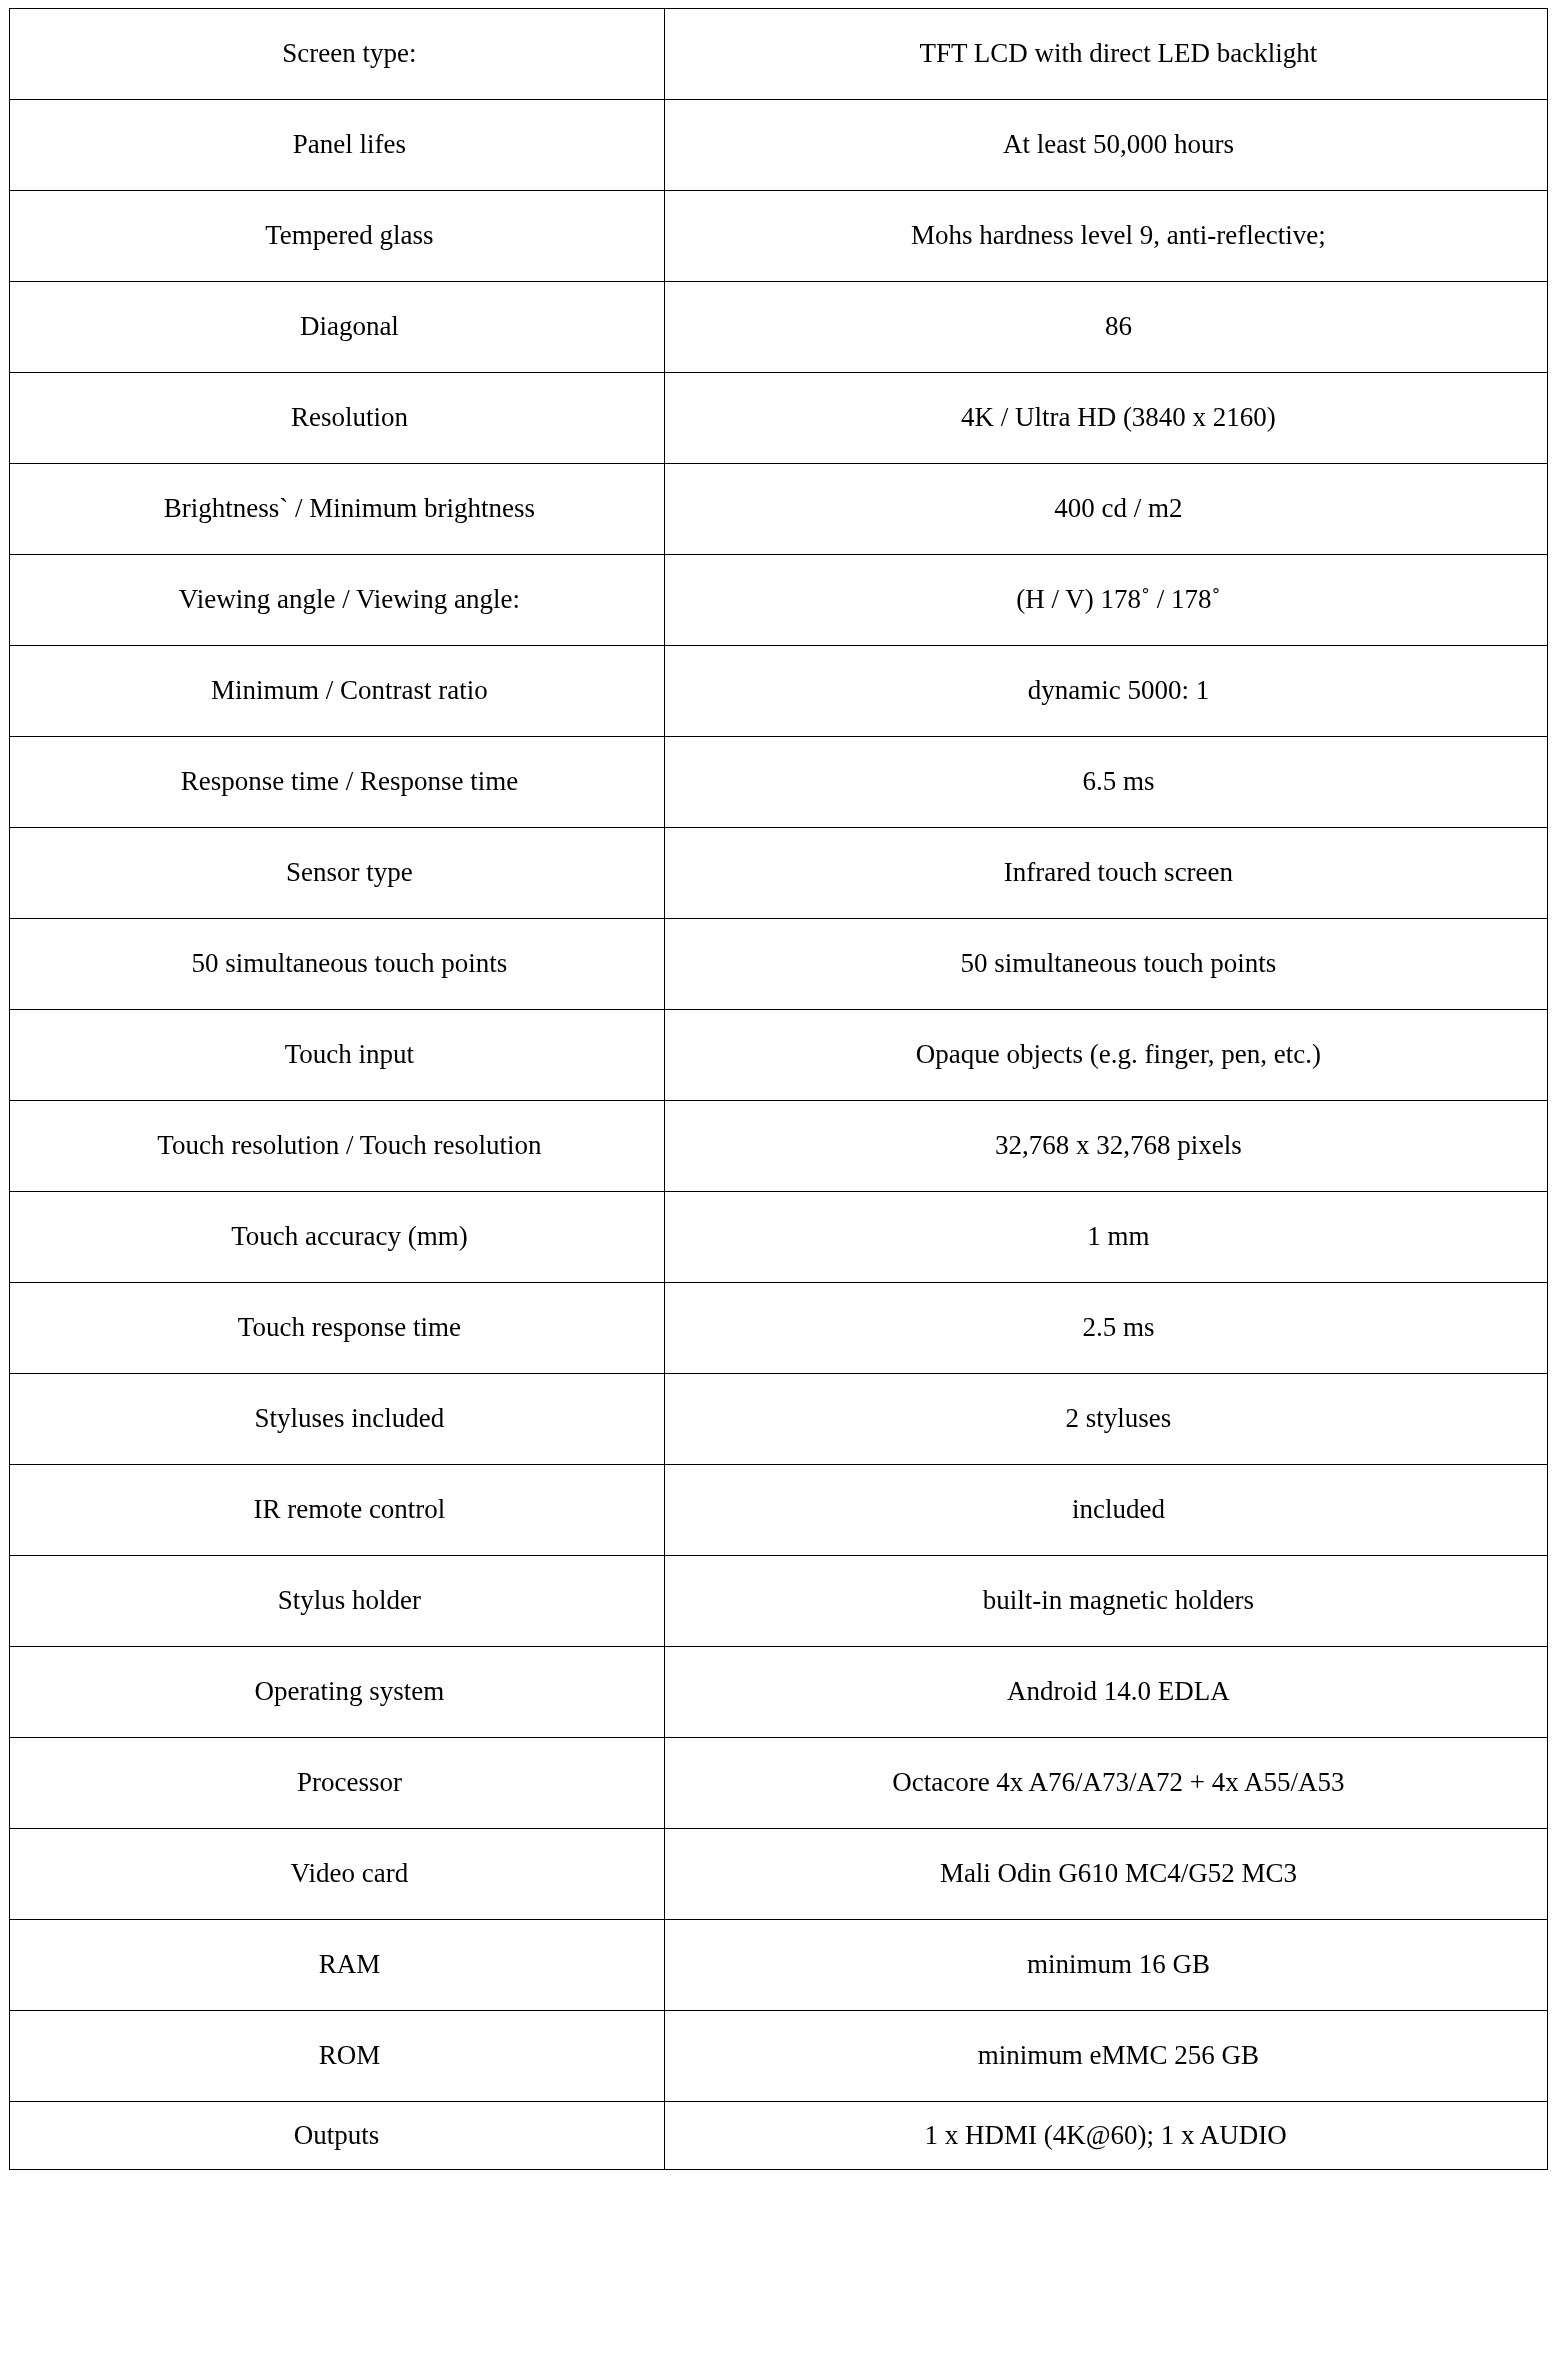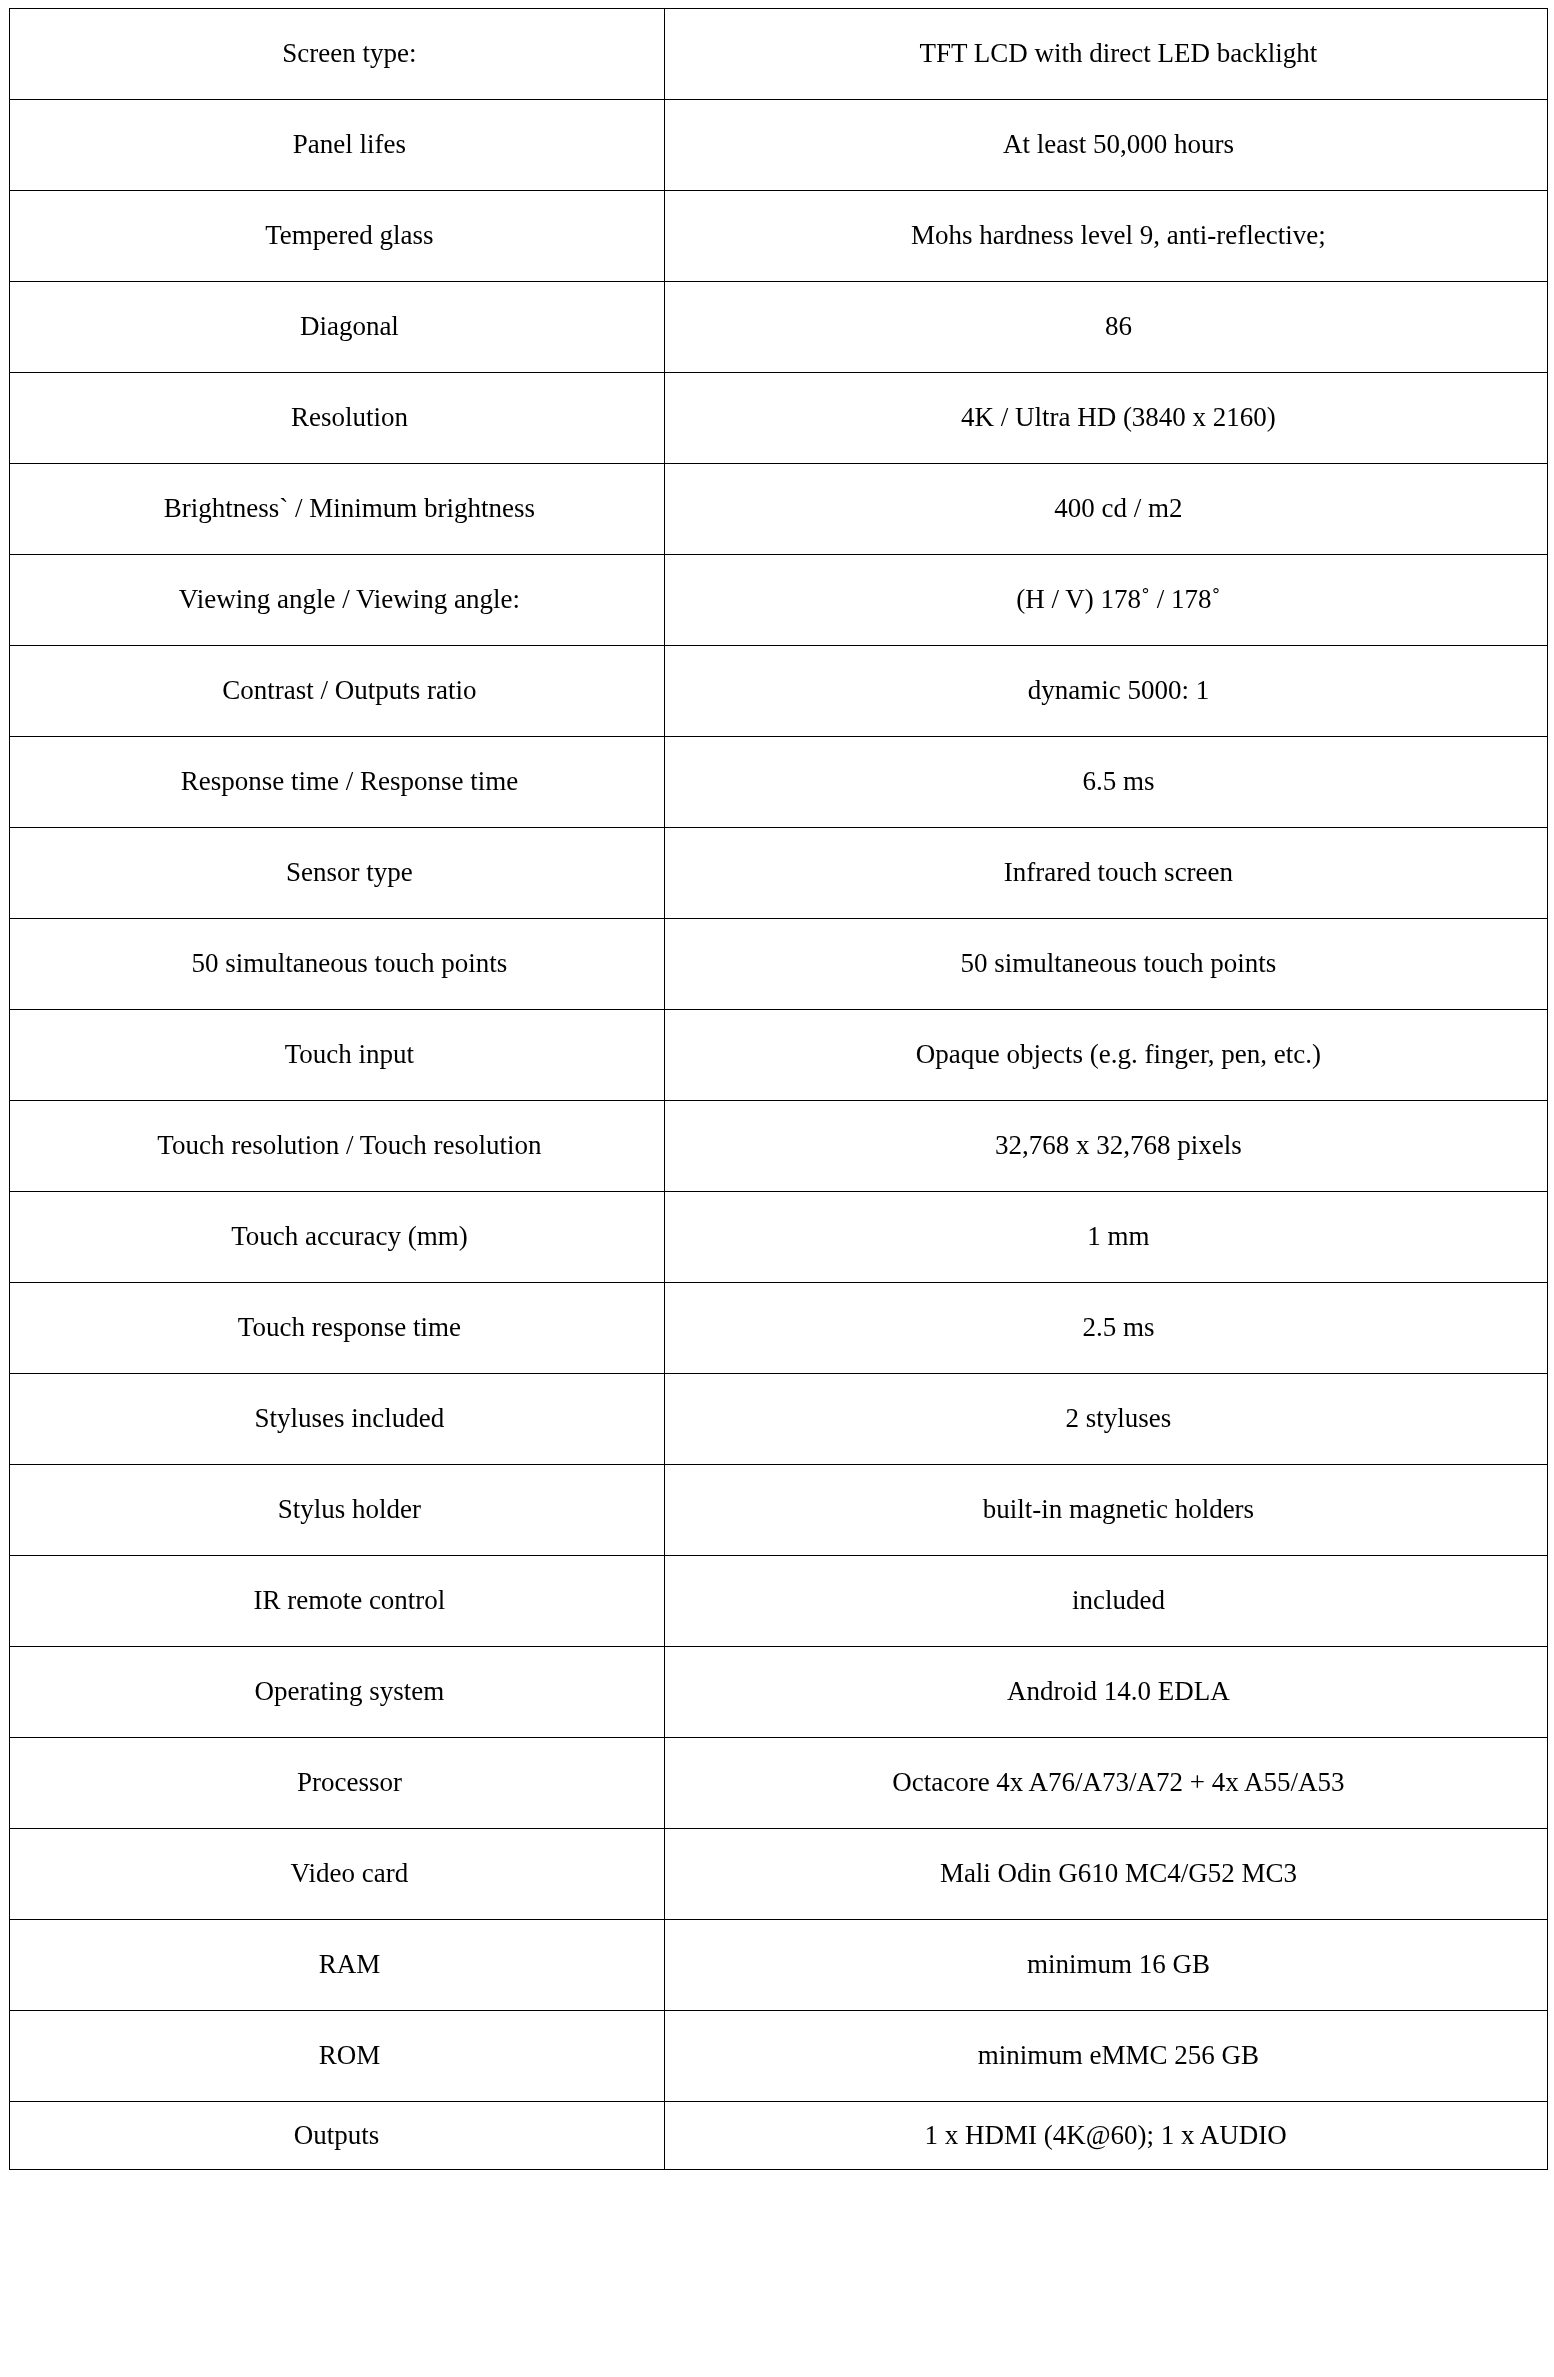--- a/index.html
+++ b/index.html
@@ -90,21 +90,21 @@
         </tr>
         <tr class="r-tall">
           <td class="cell-label">Brightness` / Minimum brightness</td>
           <td class="cell-value">400 cd / m2</td>
         </tr>
         <tr class="r-tall">
           <td class="cell-label">Viewing angle / Viewing angle:</td>
           <td class="cell-value">(H / V) 178˚ / 178˚</td>
         </tr>
         <tr class="r-tall">
-          <td class="cell-label">Contrast / Outputs ratio</td>
+          <td class="cell-label">Minimum / Contrast ratio</td>
           <td class="cell-value">dynamic 5000: 1</td>
         </tr>
         <tr class="r-tall">
           <td class="cell-label">Response time / Response time</td>
           <td class="cell-value">6.5 ms</td>
         </tr>
         <tr class="r-tall">
           <td class="cell-label">Sensor type</td>
           <td class="cell-value">Infrared touch screen</td>
         </tr>
@@ -126,26 +126,26 @@
         </tr>
         <tr class="r-tall">
           <td class="cell-label">Touch response time</td>
           <td class="cell-value">2.5 ms</td>
         </tr>
         <tr class="r-tall">
           <td class="cell-label">Styluses included</td>
           <td class="cell-value">2 styluses</td>
         </tr>
         <tr class="r-tall">
+          <td class="cell-label">IR remote control</td>
+          <td class="cell-value">included</td>
+        </tr>
+        <tr class="r-tall">
           <td class="cell-label">Stylus holder</td>
           <td class="cell-value">built-in magnetic holders</td>
-        </tr>
-        <tr class="r-tall">
-          <td class="cell-label">IR remote control</td>
-          <td class="cell-value">included</td>
         </tr>
         <tr class="r-tall">
           <td class="cell-label">Operating system</td>
           <td class="cell-value">Android 14.0 EDLA</td>
         </tr>
         <tr class="r-tall">
           <td class="cell-label">Processor</td>
           <td class="cell-value">Octacore 4x A76/A73/A72 + 4x A55/A53</td>
         </tr>
         <tr class="r-tall">

